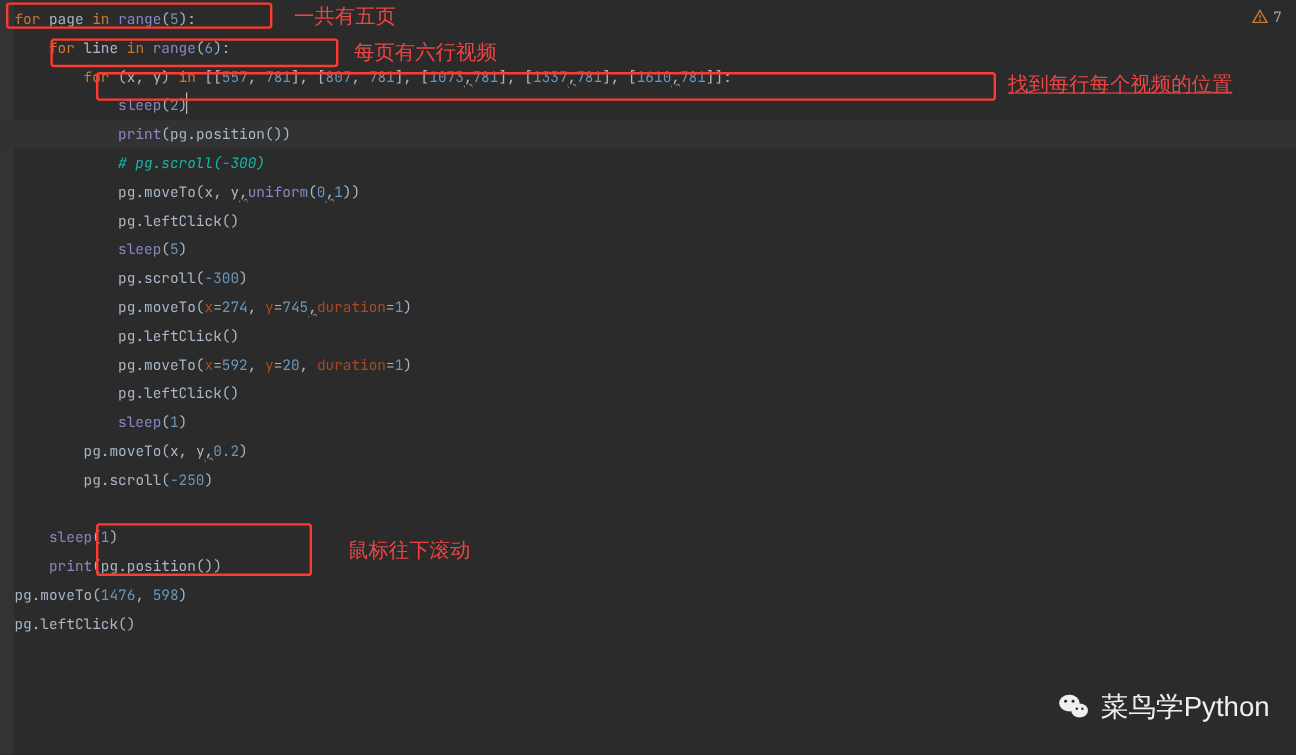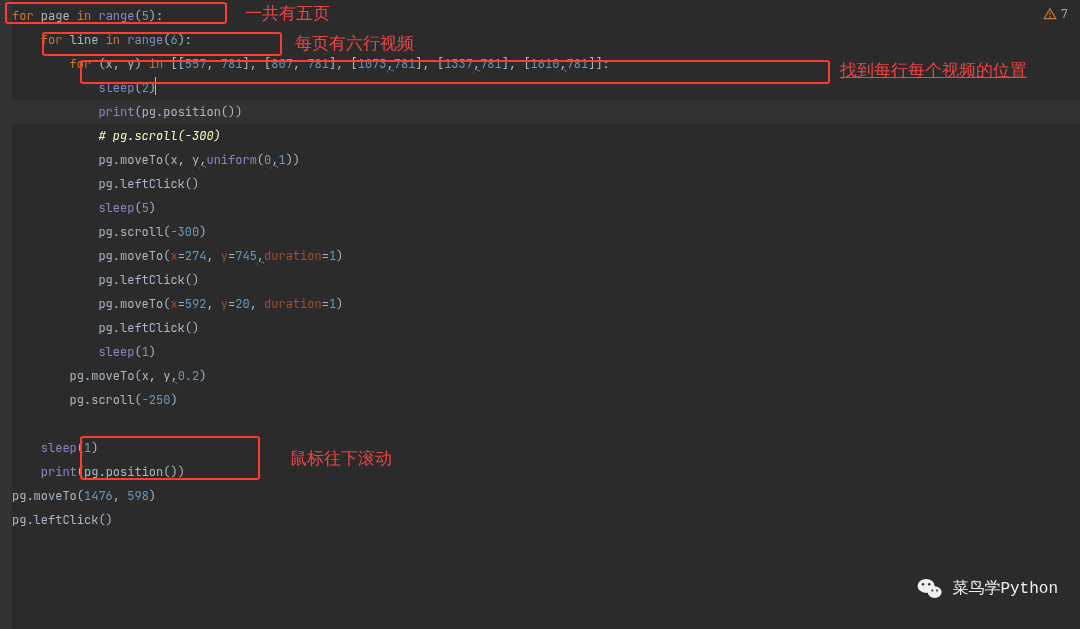--- a/index.html
+++ b/index.html
@@ -27,21 +27,21 @@
   }
   pre.codeblock {
     font-family: inherit;
     font-size: 12px;
     white-space: pre;
     color: #a9b7c6;
   }
   .kw { color: #cc7832; }
   .fn { color: #8888c6; }
   .num { color: #6897bb; }
-  .cm { color: #fef9c3; font-style: italic; }
+  .cm { color: #14b8a6; font-style: italic; }
   .param { color: #aa4926; }
   .underline { text-decoration: underline wavy #808080; text-decoration-thickness:1px; }
   .caret-line {
     position: absolute;
     left: 0; right: 0;
     height: 24px;
     background: #323232;
   }
   .cursor {
     display:inline-block;
@@ -66,22 +66,22 @@
   .watermark {
     position: absolute;
     right: 22px;
     bottom: 26px;
     display: flex;
     align-items: center;
     gap: 8px;
   }
   .watermark-text {
     color: #f0f0f0;
-    font-family: Liberation Mono, monospace;
-    font-size: 16px;
+    font-family: Liberation Sans, sans-serif;
+    font-size: 23px;
     font-weight: 500;
   }
   .wechat-ico {
     width: 28px; height: 28px;
     color: #f0f0f0;
   }
   .warn {
     position: absolute;
     top: 2px; right: 12px;
     color: #a0a0a0;

